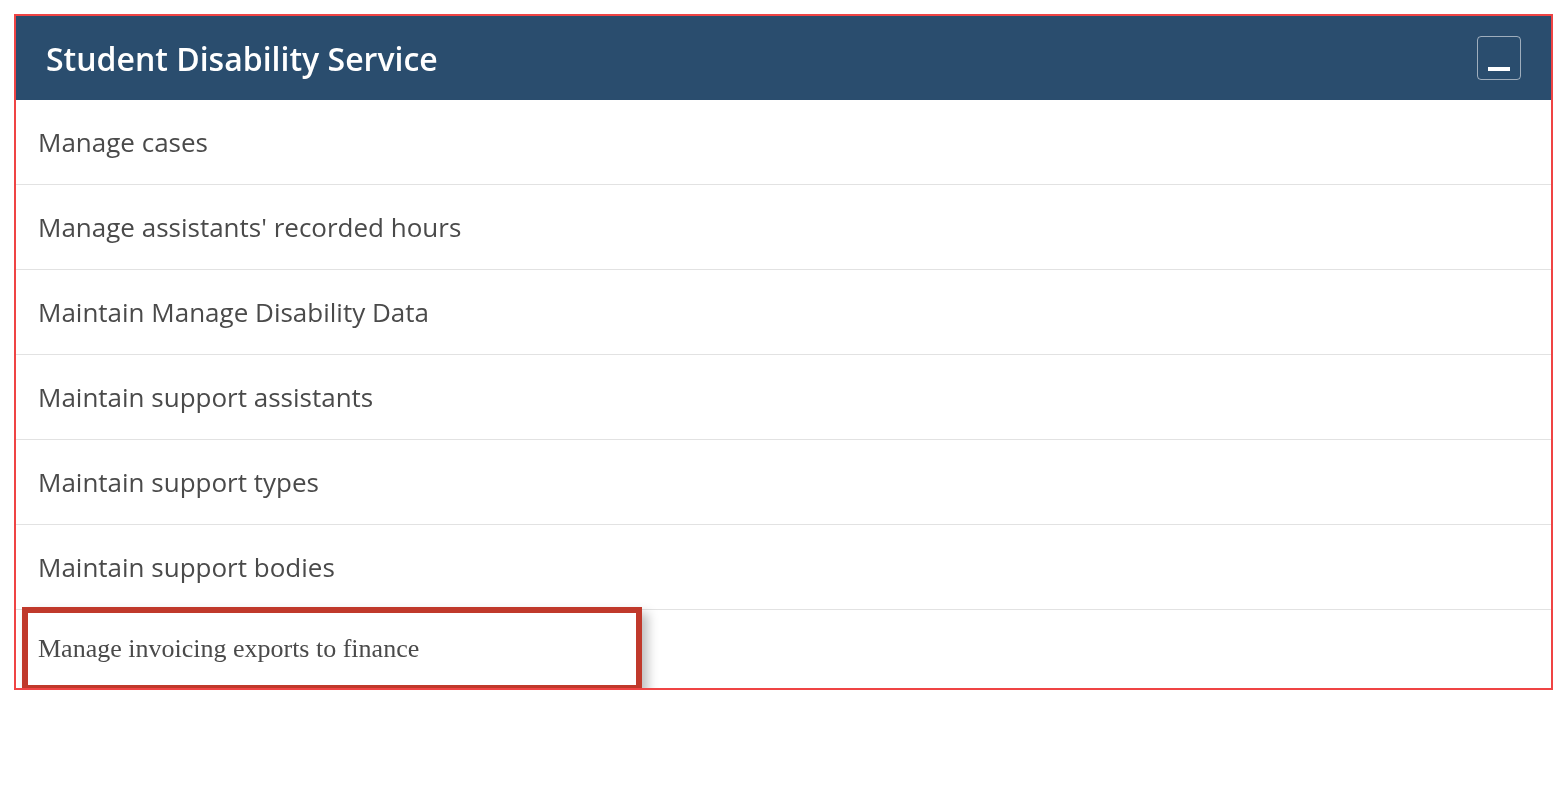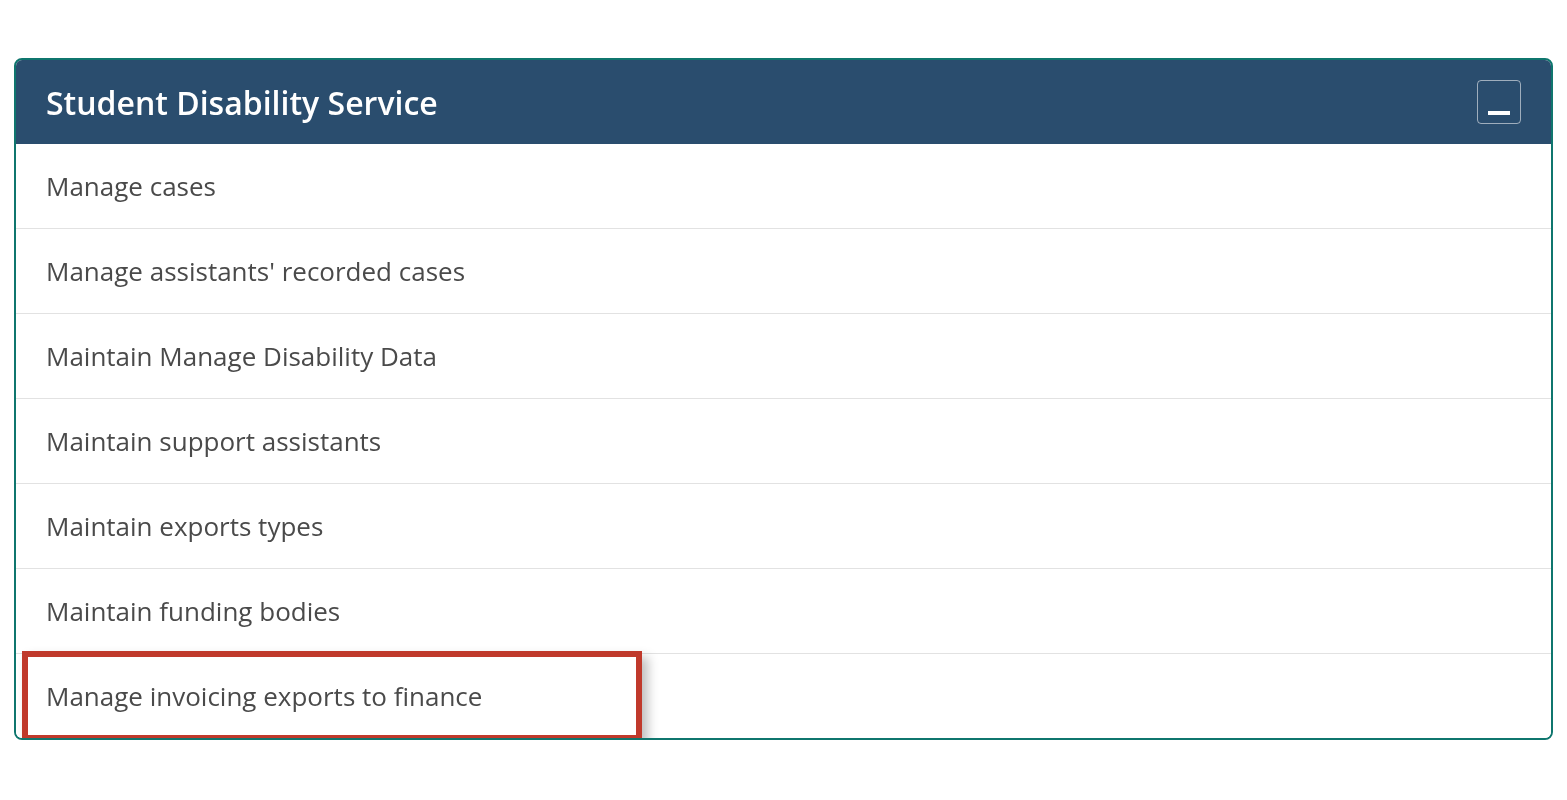--- a/index.html
+++ b/index.html
@@ -6,25 +6,24 @@
       box-sizing: border-box;
       margin: 0;
       padding: 0;
     }
     body {
       font-family: "Segoe UI", "Open Sans", Arial, sans-serif;
       background: #ffffff;
       padding: 14px;
     }
     .panel {
-      border: 2px solid #0f766e;
-      border-radius: 8px;
+      border: 2px solid #ef4444;
+      border-radius: 0;
       overflow: hidden;
       width: 100%;
-      margin-top: 44px;
     }
     .panel-header {
       background: #2a4d6e;
       color: #ffffff;
       display: flex;
       align-items: center;
       justify-content: space-between;
       padding: 20px 30px;
     }
     .panel-title {
@@ -45,21 +44,21 @@
     }
     .collapse-btn .bar {
       width: 22px;
       height: 4px;
       background: #ffffff;
     }
     .menu {
       background: #ffffff;
     }
     .menu-item {
-      padding: 24px 30px;
+      padding: 24px 22px;
       font-size: 26px;
       color: #4a4a4a;
       border-bottom: 1px solid #e2e2e2;
       cursor: pointer;
       position: relative;
     }
     .menu-item:last-child {
       border-bottom: none;
     }
     .highlight-box {
@@ -67,49 +66,50 @@
       border: 6px solid #c0392b;
       top: -3px;
       left: 6px;
       width: 620px;
       height: calc(100% + 6px);
       pointer-events: none;
       box-shadow: 6px 6px 10px rgba(0,0,0,0.25);
     }
     .menu-item.highlighted {
       position: relative;
+      font-family: Liberation Serif, serif;
     }
   </style>
 </head>
 <body>
 
 <div class="panel">
   <div class="panel-header">
     <div class="panel-title">Student Disability Service</div>
     <div class="collapse-btn">
       <span class="bar"></span>
     </div>
   </div>
   <div class="menu">
     <div class="menu-item">
       <span>Manage cases</span>
     </div>
     <div class="menu-item">
-      <span>Manage assistants' recorded cases</span>
+      <span>Manage assistants' recorded hours</span>
     </div>
     <div class="menu-item">
       <span>Maintain Manage Disability Data</span>
     </div>
     <div class="menu-item">
       <span>Maintain support assistants</span>
     </div>
     <div class="menu-item">
-      <span>Maintain exports types</span>
+      <span>Maintain support types</span>
     </div>
     <div class="menu-item">
-      <span>Maintain funding bodies</span>
+      <span>Maintain support bodies</span>
     </div>
     <div class="menu-item highlighted">
       <span>Manage invoicing exports to finance</span>
       <div class="highlight-box"></div>
     </div>
   </div>
 </div>
 
 </body></html>

